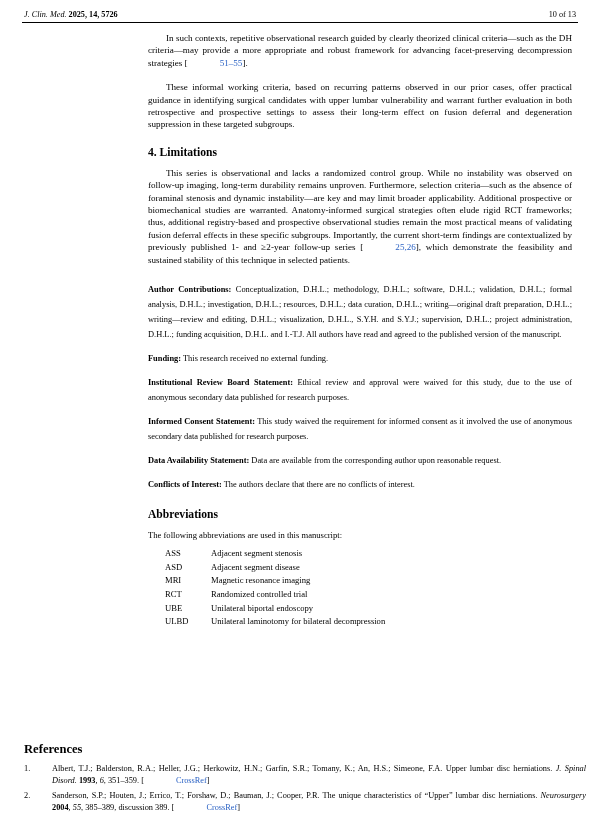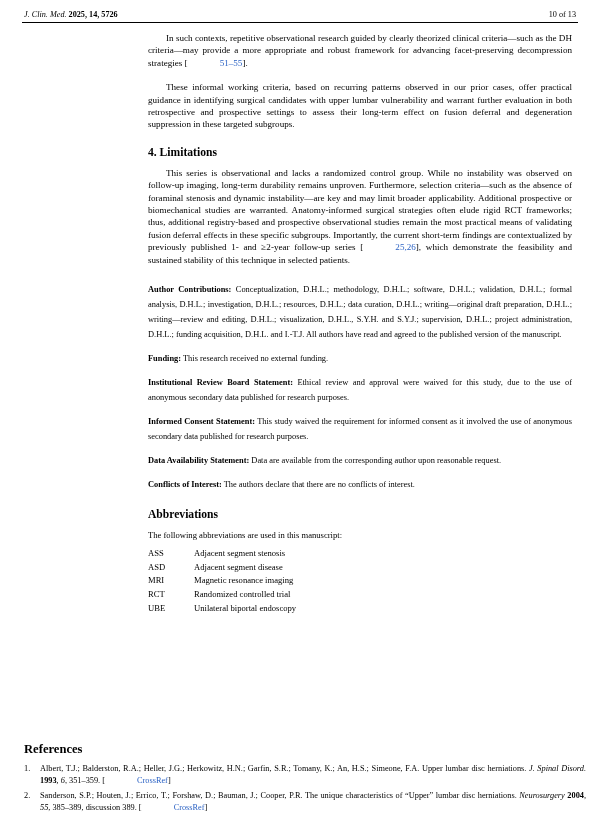--- a/index.html
+++ b/index.html
@@ -75,21 +75,21 @@
   }
   p.abbr-intro {
     margin: 0 0 6px 0;
     font-size: 8.6px;
     line-height: 12px;
     text-indent: 0;
   }
   table.abbr {
     border-collapse: collapse;
     font-size: 8.6px;
-    margin-left: 0px;
+    margin-left: 17px;
   }
   table.abbr td {
     padding: 1.1px 0;
     vertical-align: top;
     line-height: 11.4px;
   }
   table.abbr td.key { width: 46px; }
 
   
   .refs {
@@ -112,20 +112,21 @@
   .ref-num {
     width: 20px;
     flex: 0 0 20px;
     text-align: left;
     padding-left: 4px;
     box-sizing: border-box;
   }
   .ref-text {
     flex: 1;
     text-align: justify;
+    margin-left: 12px;
   }
   .ref-text i { font-style: italic; }
   .ref-text b { font-weight: bold; }
 </style>
 </head>
 <body>
 
 <div class="page">
 
   <div class="runhead">
@@ -176,20 +177,24 @@
           <td>Magnetic resonance imaging</td>
         </tr>
         <tr>
           <td class="key">RCT</td>
           <td>Randomized controlled trial</td>
         </tr>
         <tr>
           <td class="key">UBE</td>
           <td>Unilateral biportal endoscopy</td>
         </tr>
+        <tr>
+          <td class="key">ULBD</td>
+          <td>Unilateral laminotomy for bilateral decompression</td>
+        </tr>
       </tbody>
     </table>
 
   </div>
 
   <div class="refs">
     <h2 class="refs-head">References</h2>
 
     <div class="ref-item">
       <div class="ref-num">1.</div>

